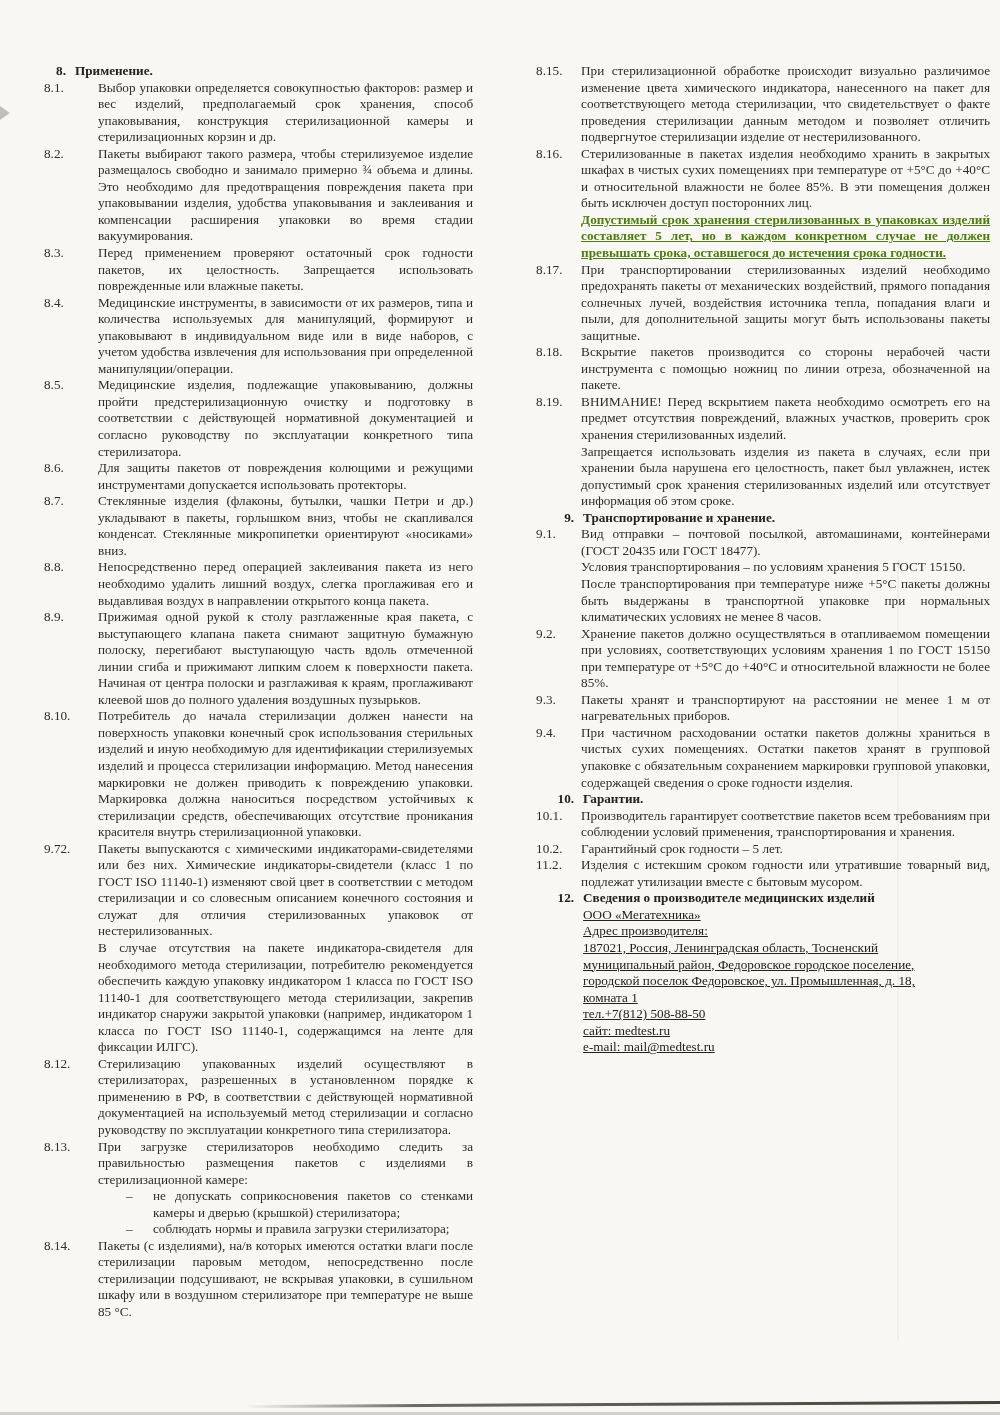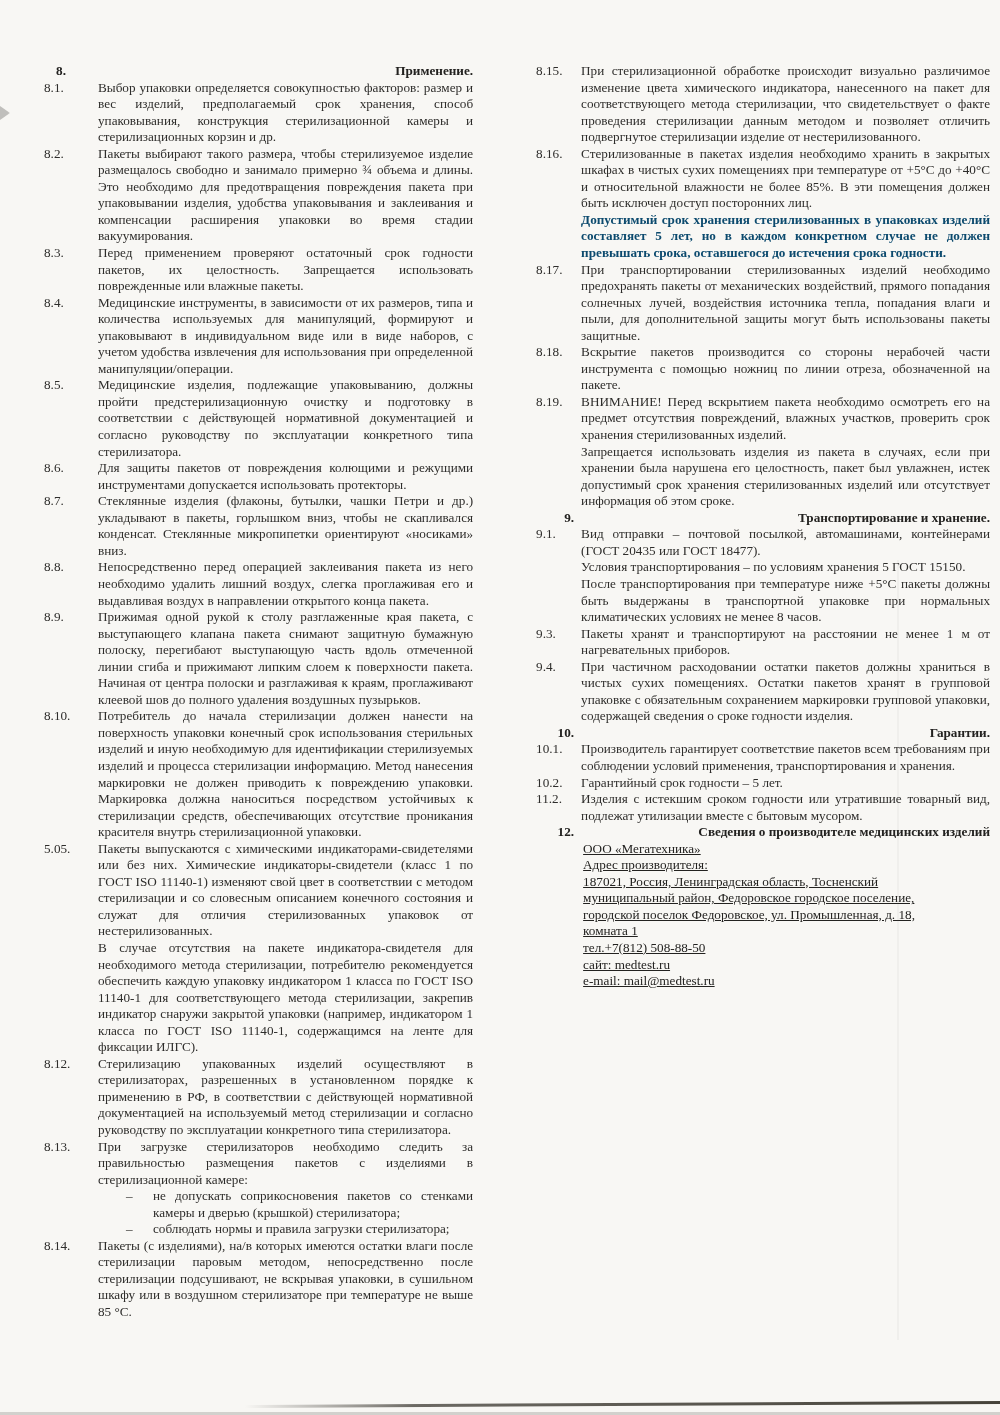--- a/index.html
+++ b/index.html
@@ -17,22 +17,22 @@
   }
   .col{box-sizing:border-box;}
   .col-left{width:452px;--numw:56px;--headw:33px;}
   .col-right{width:478px;margin-left:47px;--numw:47px;--headw:49px;}
   .item{display:flex;align-items:flex-start;}
   .item .num{flex:0 0 var(--numw);padding-left:2px;box-sizing:border-box;}
   .item.heading{font-weight:bold;color:#232220;}
   .item.heading .num{flex:0 0 var(--headw);text-align:right;padding-right:9px;}
   .body{flex:1;min-width:0;}
   .body p{margin:0;text-align:justify;}
-  .item.heading .body p{text-align:right;}
-  .bold-para{font-weight:bold;color:#0c4a6e;}
+  .item.heading .body p{text-align:left;}
+  .bold-para{font-weight:bold;color:#4d7c0f;text-decoration:underline;}
   .bullet{display:flex;padding-left:28px;}
   .bullet .dash{flex:0 0 27px;}
   .bullet p{flex:1;}
   .contact-line{font-weight:normal;text-align:left !important;text-decoration:underline;}
   
   .smudge{
     position:absolute;left:-3px;top:104px;width:13px;height:18px;
     background:#9b9996;opacity:.6;filter:blur(1px);
     clip-path:polygon(0 0,100% 50%,0 100%);
   }
@@ -114,21 +114,21 @@
           <p class="text">Прижимая одной рукой к столу разглаженные края пакета, с выступающего клапана пакета снимают защитную бумажную полоску, перегибают выступающую часть вдоль отмеченной линии сгиба и прижимают липким слоем к поверхности пакета. Начиная от центра полоски и разглаживая к краям, проглаживают клеевой шов до полного удаления воздушных пузырьков.</p>
         </div>
       </div>
       <div class="item">
         <span class="num">8.10.</span>
         <div class="body">
           <p class="text">Потребитель до начала стерилизации должен нанести на поверхность упаковки конечный срок использования стерильных изделий и иную необходимую для идентификации стерилизуемых изделий и процесса стерилизации информацию. Метод нанесения маркировки не должен приводить к повреждению упаковки. Маркировка должна наноситься посредством устойчивых к стерилизации средств, обеспечивающих отсутствие проникания красителя внутрь стерилизационной упаковки.</p>
         </div>
       </div>
       <div class="item">
-        <span class="num">5.05.</span>
+        <span class="num">9.72.</span>
         <div class="body">
           <p class="text">Пакеты выпускаются с химическими индикаторами-свидетелями или без них. Химические индикаторы-свидетели (класс 1 по ГОСТ ISO 11140-1) изменяют свой цвет в соответствии с методом стерилизации и со словесным описанием конечного состояния и служат для отличия стерилизованных упаковок от нестерилизованных.</p>
           <p class="text">В случае отсутствия на пакете индикатора-свидетеля для необходимого метода стерилизации, потребителю рекомендуется обеспечить каждую упаковку индикатором 1 класса по ГОСТ ISO 11140-1 для соответствующего метода стерилизации, закрепив индикатор снаружи закрытой упаковки (например, индикатором 1 класса по ГОСТ ISO 11140-1, содержащимся на ленте для фиксации ИЛГС).</p>
         </div>
       </div>
       <div class="item">
         <span class="num">8.12.</span>
         <div class="body">
           <p class="text">Стерилизацию упакованных изделий осуществляют в стерилизаторах, разрешенных в установленном порядке к применению в РФ, в соответствии с действующей нормативной документацией на используемый метод стерилизации и согласно руководству по эксплуатации конкретного типа стерилизатора.</p>
         </div>
@@ -192,20 +192,26 @@
         <div class="body">
           <p class="title">Транспортирование и хранение.</p>
         </div>
       </div>
       <div class="item">
         <span class="num">9.1.</span>
         <div class="body">
           <p class="text">Вид отправки – почтовой посылкой, автомашинами, контейнерами (ГОСТ 20435 или ГОСТ 18477).</p>
           <p class="text">Условия транспортирования – по условиям хранения 5 ГОСТ 15150.</p>
           <p class="text">После транспортирования при температуре ниже +5°С пакеты должны быть выдержаны в транспортной упаковке при нормальных климатических условиях не менее 8 часов.</p>
+        </div>
+      </div>
+      <div class="item">
+        <span class="num">9.2.</span>
+        <div class="body">
+          <p class="text">Хранение пакетов должно осуществляться в отапливаемом помещении при условиях, соответствующих условиям хранения 1 по ГОСТ 15150 при температуре от +5°С до +40°С и относительной влажности не более 85%.</p>
         </div>
       </div>
       <div class="item">
         <span class="num">9.3.</span>
         <div class="body">
           <p class="text">Пакеты хранят и транспортируют на расстоянии не менее 1 м от нагревательных приборов.</p>
         </div>
       </div>
       <div class="item">
         <span class="num">9.4.</span>

